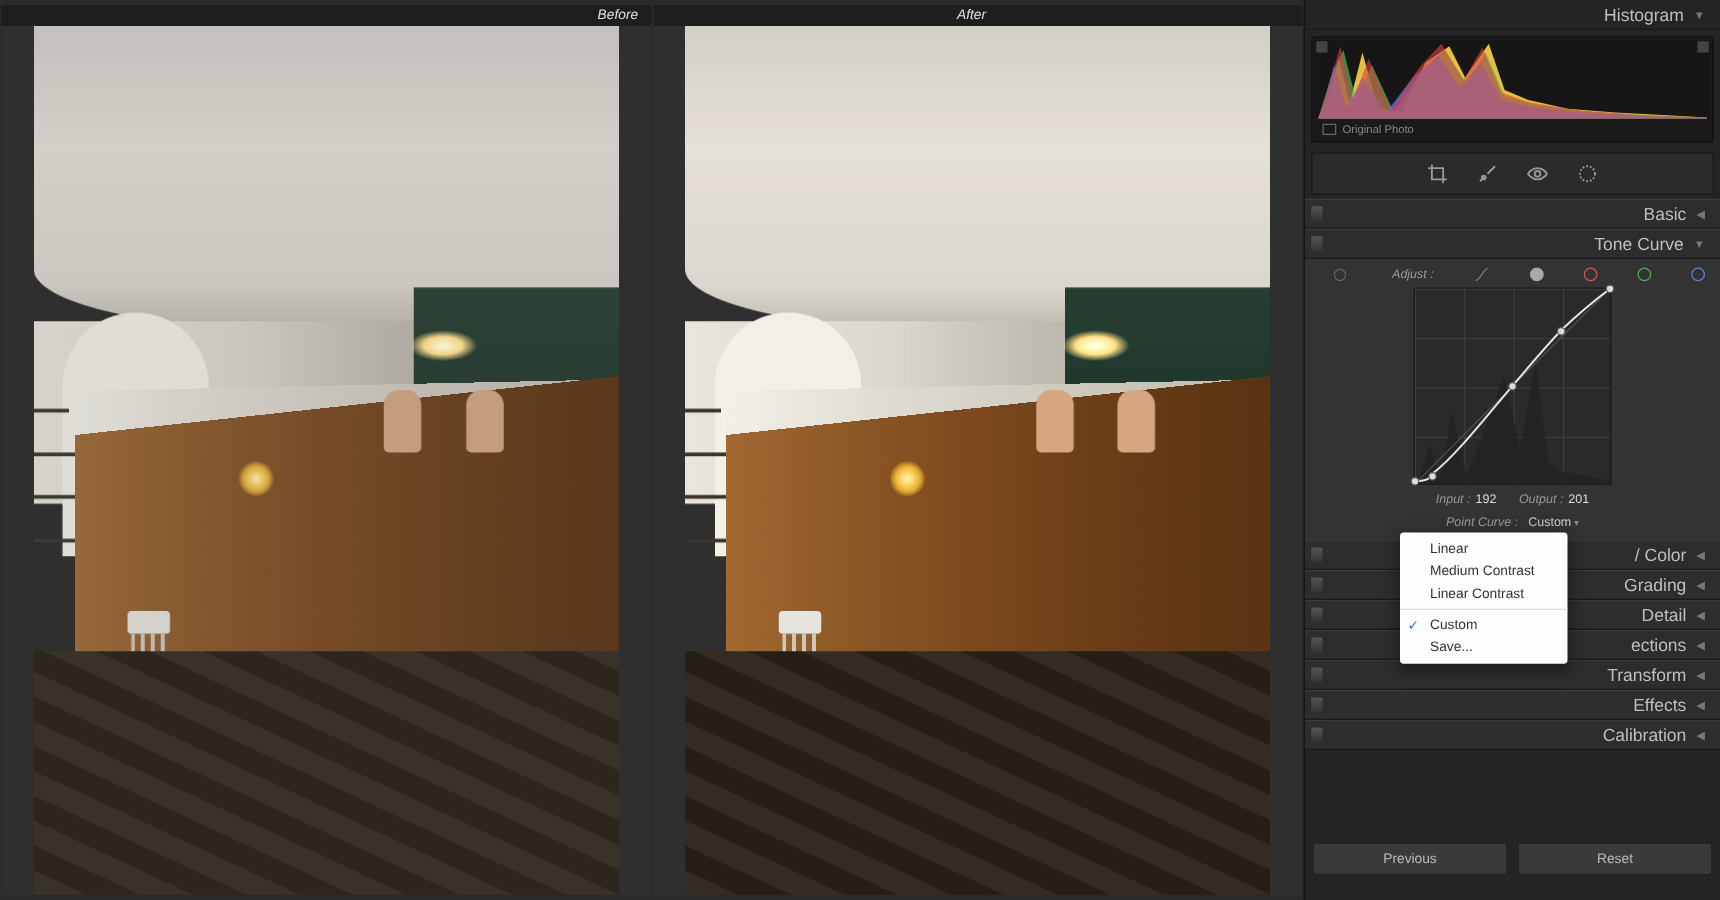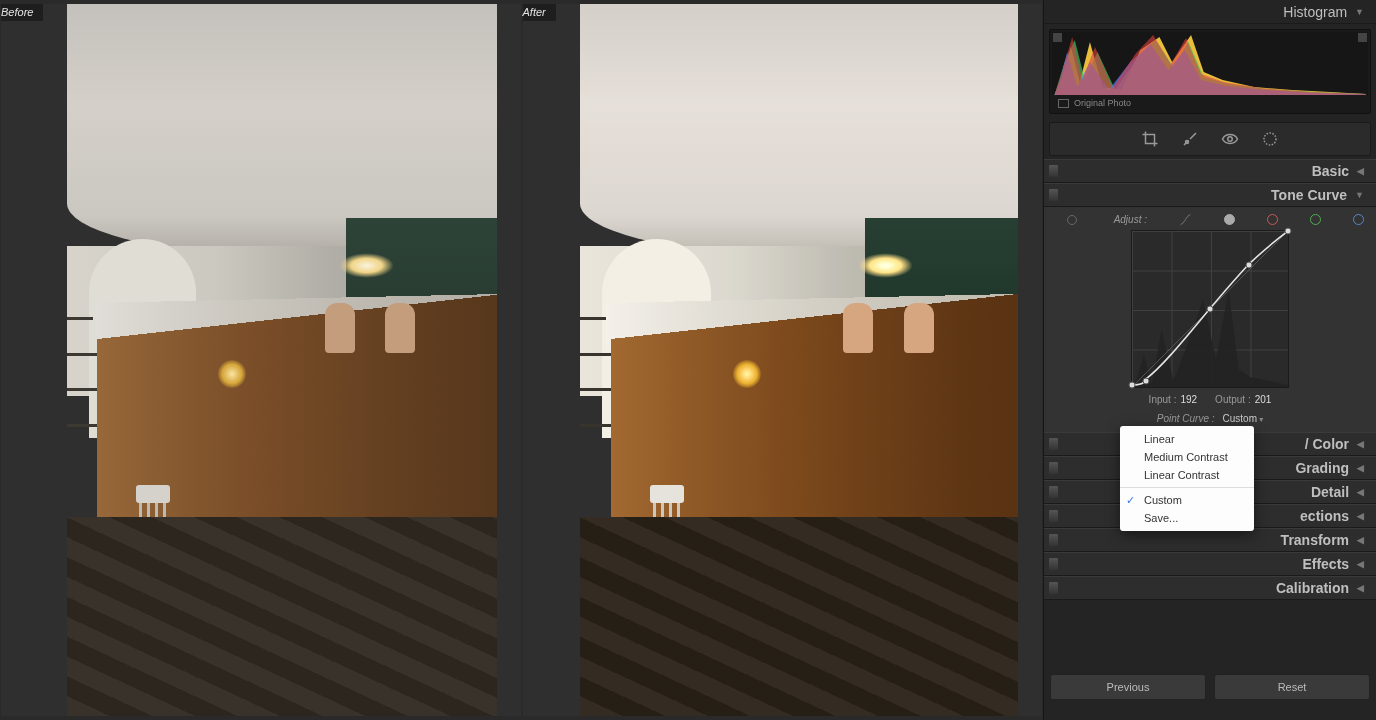--- a/index.html
+++ b/index.html
@@ -1,21 +1,21 @@
 <!DOCTYPE html>
 <html><head>
 <meta charset="utf-8">
 <style>
   * { box-sizing: border-box; margin: 0; padding: 0; font-family: "Helvetica Neue", Arial, sans-serif; }
   body { background: #1a1a1a; width: 1376px; height: 720px; overflow: hidden; color: #ccc; }
   .app { display: flex; width: 100%; height: 100%; }
 
   
   .preview-area { flex: 1; display: flex; background: #2a2a2a; padding: 4px 1px; gap: 2px; }
-  .preview-pane { flex: 1; background: #2f2f2f; position: relative; display: flex; flex-direction: row; }
+  .preview-pane { flex: 1; background: #2f2f2f; position: relative; display: flex; flex-direction: column; }
   .pane-header { height: 17px; background: #1e1e1e; color: #e2e2e2; font-size: 11px; text-align: right; padding: 2px 10px 0 0; font-style: italic; }
   .pane-header.after { text-align: center; padding-right: 10px; }
   .pane-image { flex: 1; background: #2f2f2f; display:flex; justify-content:center; }
   .photo { width: 90%; max-width: 505px; height: 100%; position: relative; overflow:hidden;}
   .photo.before { filter: contrast(1.0) brightness(0.98); }
   .photo.after  { filter: contrast(1.1) brightness(1.02) saturate(1.05); }
   .ceiling { position:absolute; top:0; left:0; right:0; height:35%; background: linear-gradient(180deg,#c8c4bf 0%, #d8d3cd 40%, #cfcbc5 85%,#b6b2aa 100%); border-bottom-left-radius: 45% 20%; border-bottom-right-radius: 20% 12%;}
   .backwall { position:absolute; top:34%; left:0; right:0; bottom:45%; background: linear-gradient(90deg,#dcd8cf 0%, #cfccc4 35%, #b6b3ab 60%, #a19c94 100%);}
   .greenpanel { position:absolute; top:30%; right:0; width:35%; bottom:35%; background: linear-gradient(180deg,#2f4439,#1f3029);}
   .arch { position:absolute; top:33%; left:5%; width:25%; height:28%; background:#e5e1d8; border-top-left-radius:60px; border-top-right-radius:60px;}
@@ -30,21 +30,21 @@
   .stool::before { content:""; position:absolute; top:0; left:0; right:0; height:18px; background:#d8d6cf; border-radius:3px;}
   .stool::after { content:""; position:absolute; top:18px; left:3px; right:3px; bottom:0; background:repeating-linear-gradient(90deg,#c0beb5 0 3px, transparent 3px 8px);}
   .shelf { position:absolute; top:44%; left:0; width:14%; height:3px; background:#3d3a34;}
   .shelf.s2{top:49%;} .shelf.s3{top:54%;} .shelf.s4{top:59%;}
 
   
   .sidebar { width: 333px; background: #242424; border-left: 1px solid #151515; display:flex; flex-direction:column; overflow:hidden;}
   
   .panel-header { height: 24px; display:flex; align-items:center; justify-content:flex-end; padding: 0 12px 0 8px; color:#bfbfbf; font-size:14px; gap:8px; cursor:pointer; border-bottom:1px solid #1a1a1a;}
   .panel-header .tri { font-size:9px; color:#777;}
-  .panel-header.sub { background:#2d2d2d; border-top:1px solid #3a3a3a; border-bottom:1px solid #1a1a1a; position:relative;font-weight:bold;}
+  .panel-header.sub { background:#2d2d2d; border-top:1px solid #3a3a3a; border-bottom:1px solid #1a1a1a; position:relative;}
   .panel-header.sub .switch { position:absolute; left:5px; width:9px; height:12px; background:linear-gradient(#555,#333); border-radius:1px;}
 
   .histogram-panel { padding:5px; }
   .histo-box { border:1px solid #111; background:#1a1a1a; border-radius:2px; padding:2px;}
   .histo-canvas { height:63px; position:relative; background:#161616; overflow:hidden;}
   .histo-clip { position:absolute; top:1px; width:9px; height:9px; background:#444;}
   .histo-clip.l{left:1px;} .histo-clip.r{right:1px;}
   .histo-info { display:flex; justify-content:space-between; font-size:9px; color:#888; padding:3px 6px 2px; font-style:italic;}
   .histo-original { font-size:9px; color:#888; padding:3px 6px; display:flex; align-items:center; gap:5px;}
   .histo-original::before{content:""; width:9px; height:7px; border:1px solid #666;}
@@ -66,21 +66,21 @@
 
   .curve-box { width:158px; height:158px; margin:0 auto 6px; background:#2a2a2a; border:1px solid #1b1b1b; position:relative;}
   .curve-grid { position:absolute; inset:0; background-image:
       linear-gradient(#404040 1px, transparent 1px),
       linear-gradient(90deg,#404040 1px, transparent 1px);
     background-size: 39.5px 39.5px; }
   .curve-svg { position:absolute; inset:0;}
   .curve-point { position:absolute; width:7px; height:7px; background:#ddd; border:1px solid #555; border-radius:50%; transform:translate(-50%,-50%);}
 
   .io-row { display:flex; justify-content:center; gap:18px; font-size:10px; color:#999;}
-  .io-row span.label{}
+  .io-row span.label{font-style:italic;}
   .io-row span.val{color:#ddd; margin-left:4px;}
   .pc-row { display:flex; justify-content:center; align-items:center; gap:8px; font-size:10px; color:#999; margin-top:8px; font-style:italic;}
   .pc-row .sel { color:#ccc; font-style:normal; cursor:pointer;}
   .pc-row .sel::after { content:" \25BE"; color:#888; font-size:8px;}
 
   
   .dropdown { position:absolute; background:#fdfdfd; color:#333; font-size:11px; border-radius:3px; box-shadow:0 4px 14px rgba(0,0,0,0.5); width:134px; z-index:50; padding:4px 0;}
   .dropdown .item { padding:3px 10px 3px 24px; cursor:pointer; position:relative;}
   .dropdown .item.checked::before{content:"✓"; position:absolute; left:6px; color:#3478d6; font-size:11px;}
   .dropdown .sep{height:1px; background:#ddd; margin:3px 0;}

